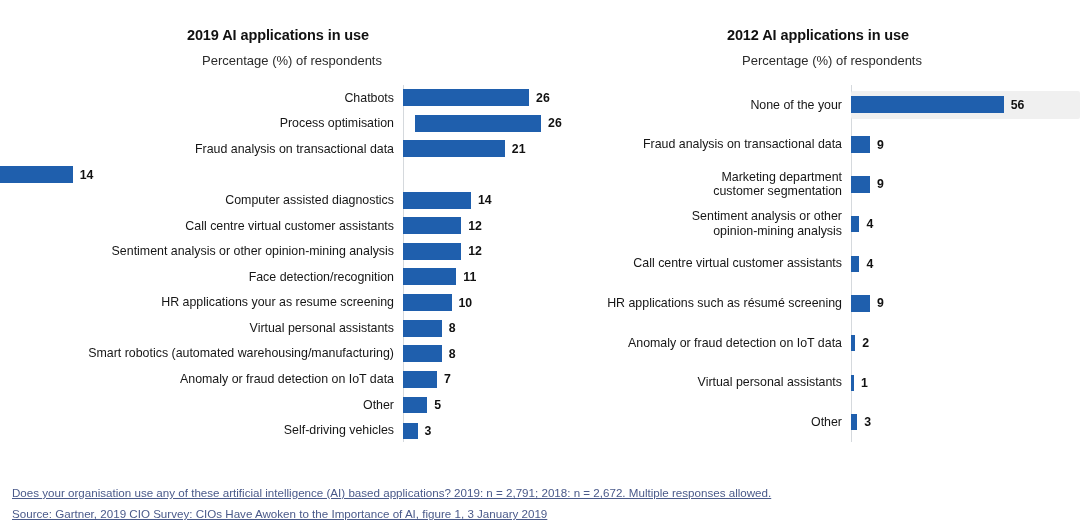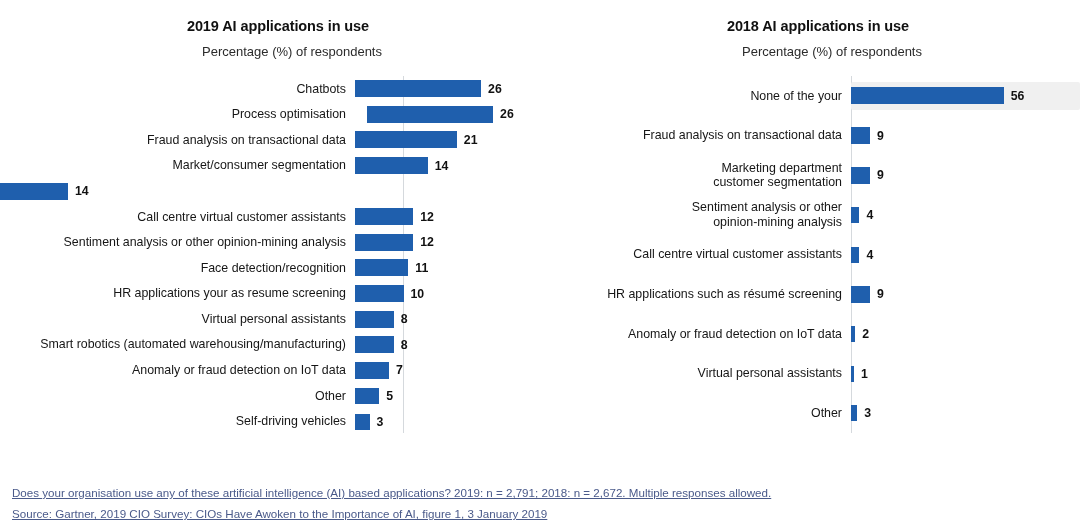--- a/index.html
+++ b/index.html
@@ -18,21 +18,21 @@
 
   .page {
     position: relative;
     width: 1080px;
     height: 528px;
   }
 
   
   .panel {
     position: absolute;
-    top: 8px;
+    top: 17px;
     height: 440px;
   }
   .panel-left  { left: 0px;   width: 556px; }
   .panel-right { left: 556px; width: 524px; }
 
   .panel-title {
     text-align: center;
     font-size: 14.5px;
     font-weight: bold;
     color: #111111;
@@ -84,21 +84,21 @@
   .row-label {
     text-align: right;
     font-size: 12.4px;
     line-height: 14.5px;
     color: #161616;
     white-space: pre-line;
     padding-right: 9px;
     flex: 0 0 auto;
     box-sizing: border-box;
   }
-  .panel-left  .row-label { width: 355px; }
+  .panel-left  .row-label { width: 403px; }
   .panel-right .row-label { width: 295px; }
 
   .bar-wrap {
     position: relative;
     flex: 1 1 auto;
     display: flex;
     align-items: center;
     height: 100%;
   }
 
@@ -166,27 +166,27 @@
             </div>
           </div>
           <div class="row" style="height: 25.6px;">
             <div class="row-label">Fraud analysis on transactional data</div>
             <div class="bar-wrap">
               <div class="bar" style="width: 101.85px; background: rgb(31, 95, 173);"></div>
               <div class="bar-value">21</div>
             </div>
           </div>
           <div class="row" style="height: 25.6px;">
-            <div class="row-label">Market/consumer segmentation</div>
             <div class="bar-wrap">
               <div class="bar" style="width: 72.75px; background: rgb(31, 95, 173);"></div>
               <div class="bar-value">14</div>
             </div>
           </div>
           <div class="row" style="height: 25.6px;">
+            <div class="row-label">Computer assisted diagnostics</div>
             <div class="bar-wrap">
               <div class="bar" style="width: 67.9px; background: rgb(31, 95, 173);"></div>
               <div class="bar-value">14</div>
             </div>
           </div>
           <div class="row" style="height: 25.6px;">
             <div class="row-label">Call centre virtual customer assistants</div>
             <div class="bar-wrap">
               <div class="bar" style="width: 58.2px; background: rgb(31, 95, 173);"></div>
               <div class="bar-value">12</div>
@@ -246,21 +246,21 @@
             <div class="bar-wrap">
               <div class="bar thin" style="width: 14.55px; background: rgb(31, 95, 173);"></div>
               <div class="bar-value">3</div>
             </div>
           </div>
         </div>
     </div>
   </div>
 
   <div class="panel panel-right">
-    <div class="panel-title">2018 AI applications in use</div>
+    <div class="panel-title">2012 AI applications in use</div>
     <div class="panel-subtitle">Percentage (%) of respondents</div>
 
     <div class="plot">
       <div class="axis-line"></div>
       <div class="rows" id="right-rows">
           <div class="row" style="height: 39.7px;">
             <div class="row-label">None of the your</div>
             <div class="bar-wrap">
               <div class="value-chip" style="left: 0px; right: 0px; top: 5.85px;"></div>
               <div class="bar" style="width: 152.64px; background: rgb(31, 95, 173);"></div>

